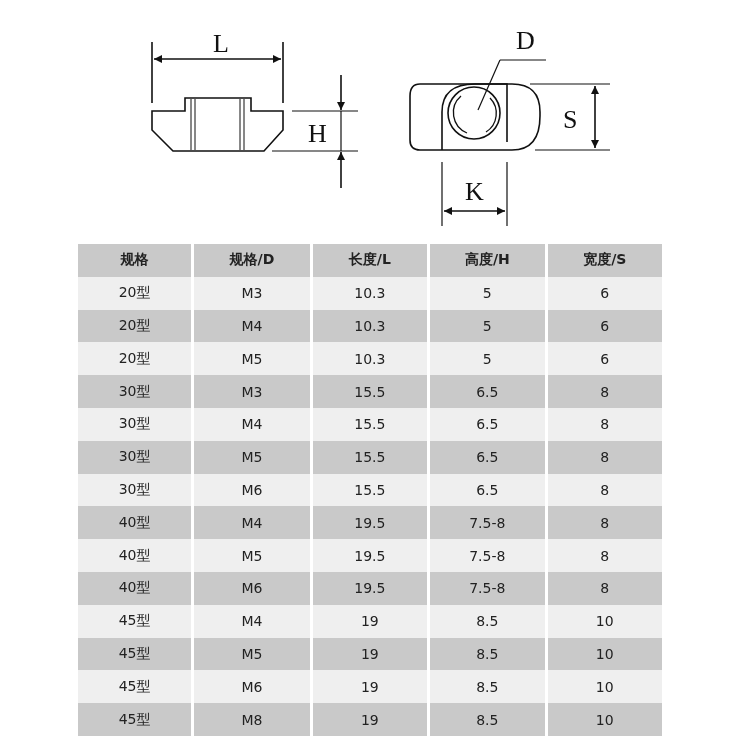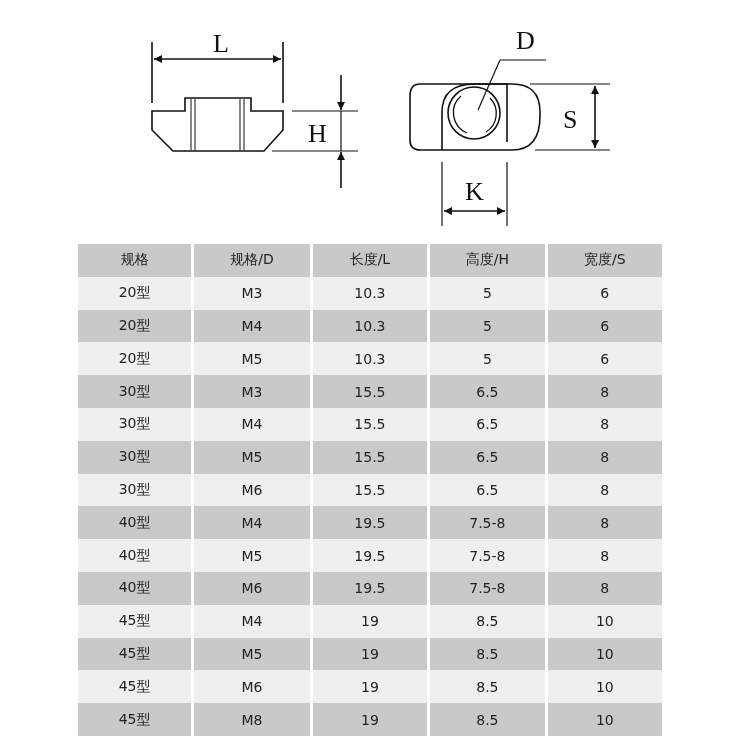--- a/index.html
+++ b/index.html
@@ -2,21 +2,21 @@
 <html><head>
 <meta charset="utf-8">
 <style>
   html,body{margin:0;padding:0;background:#fff;}
   body{width:750px;height:750px;position:relative;overflow:hidden;font-family:"DejaVu Sans","Liberation Sans",sans-serif;}
   .drawing{position:absolute;left:0;top:0;width:750px;height:240px;}
   .drawing svg{display:block;}
   .lbl{font-family:"Liberation Serif","DejaVu Serif",serif;font-size:26px;fill:#111;}
   table.spec{position:absolute;left:78px;top:244px;width:590px;border-collapse:separate;border-spacing:3px 0;margin-left:-3px;}
   table.spec th, table.spec td{height:32.8px;padding:0;text-align:center;font-size:14px;color:#222;font-weight:normal;}
-  table.spec th{background:#c9c9c9;}
+  table.spec th{background:#c9c9c9;font-weight:bold;}
   table.spec tr.odd td{background:#efefef;}
   table.spec tr.even td{background:#c9c9c9;}
   .c0{width:115px;}.c1{width:117px;}.c2{width:116px;}.c3{width:116px;}.c4{width:116px;}
 </style>
 </head>
 <body>
 
 <div class="drawing">
   <svg width="750" height="240" viewBox="0 0 750 240">
     <defs>

